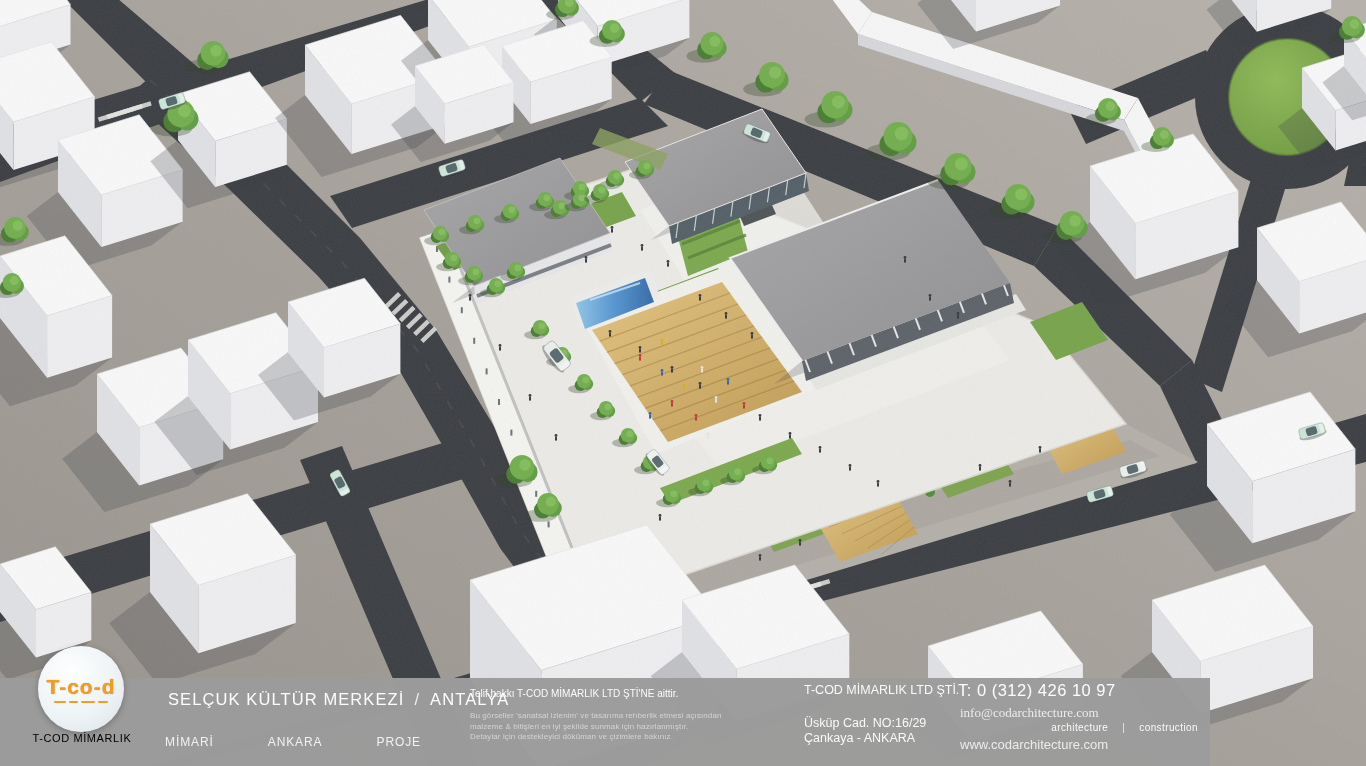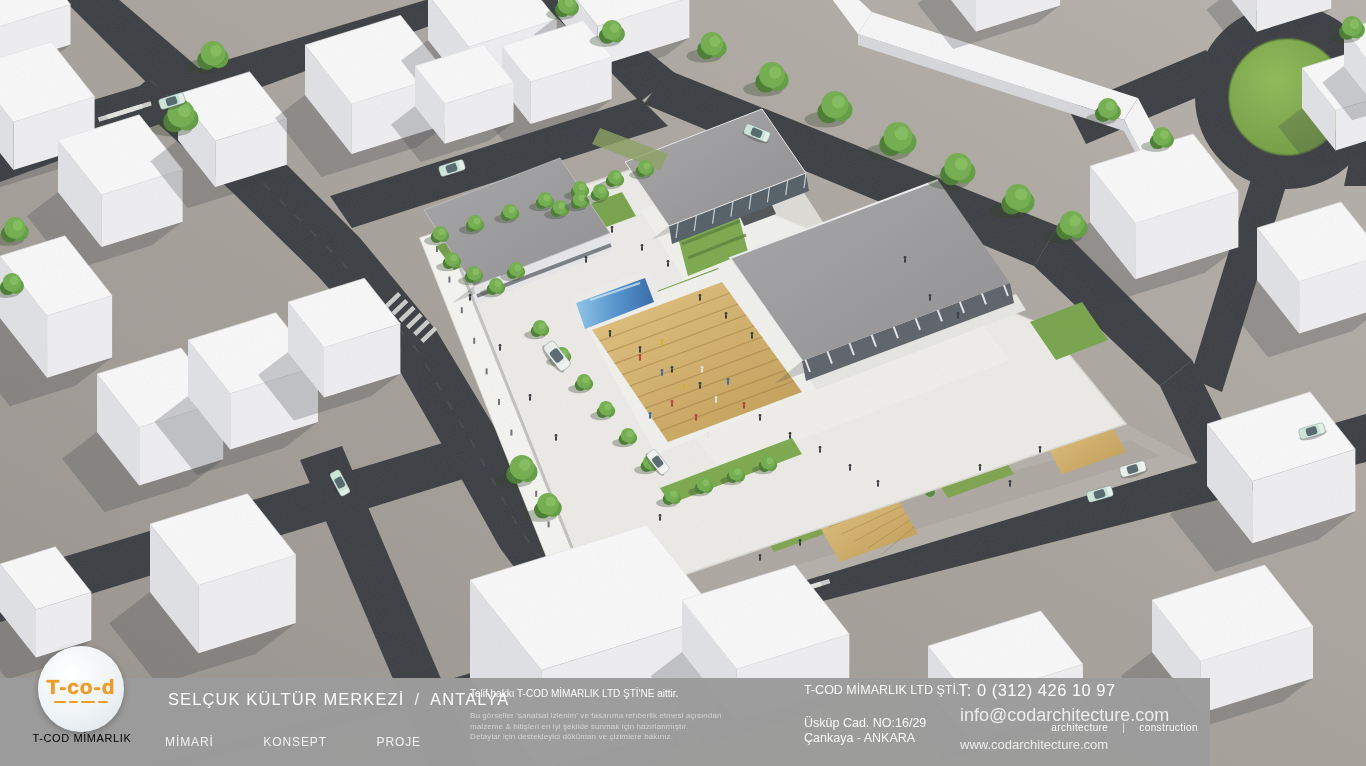--- a/index.html
+++ b/index.html
@@ -24,21 +24,21 @@
   .project-title .sep{margin:0 10px;color:#eeeeee;}
   .tabs{position:absolute;left:165px;top:57px;width:256px;display:flex;
           justify-content:space-between;font-size:12px;letter-spacing:.9px;color:#f2f2f2;}
   .tabs span{cursor:default;}
   .copy-line{position:absolute;left:470px;top:10px;font-size:10px;color:#fbfbfb;white-space:nowrap;}
   .copy-disc{position:absolute;left:470px;top:33px;font-size:8px;line-height:10.5px;
           color:#d4d4d4;letter-spacing:.1px;}
   .company{position:absolute;left:804px;top:5px;font-size:12.5px;line-height:15px;color:#fafafa;}
   .company .name{margin-bottom:18px;text-align:center;}
   .contact-phone{position:absolute;left:958px;top:3px;font-size:16.5px;letter-spacing:.5px;color:#fdfdfd;}
-  .contact-email{position:absolute;left:960px;top:27px;font-size:18px;color:#ececec;}
+  .contact-email{position:absolute;left:960px;top:27px;font-size:13px;color:#ececec;font-family:Liberation Serif, serif;}
   .contact-web{position:absolute;left:960px;top:59px;font-size:13px;color:#ececec;}
   .services{position:absolute;right:12px;top:44px;font-size:10px;color:#fbfbfb;letter-spacing:.4px;}
   .services .div{margin:0 14px;color:#e7e7e7;}
 </style>
 </head>
 <body>
 
 <div id="stage">
 
   <svg id="scene" viewBox="0 0 1366 766" width="1366" height="766">
@@ -685,21 +685,21 @@
           <i style="width:10px"></i>
       </span>
     </div>
     <div class="logo-label">T-COD MİMARLIK</div>
 
     <div class="project-title">
       <span>SELÇUK KÜLTÜR MERKEZİ</span><span class="sep">/</span><span>ANTALYA</span>
     </div>
     <div class="tabs">
       <span>MİMARİ</span>
-      <span>KONSEPT</span>
+      <span>ANKARA</span>
       <span>PROJE</span>
     </div>
 
     <div class="copy-line">Telif hakkı T-COD MİMARLIK LTD ŞTİ'NE aittir.</div>
     <div class="copy-disc">
       <div>Bu görseller 'sanatsal izlenim' ve tasarıma rehberlik etmesi açısından</div>
       <div>malzeme &amp; bitişleri en iyi şekilde sunmak için hazırlanmıştır.</div>
       <div>Detaylar için destekleyici döküman ve çizimlere bakınız.</div>
     </div>
 

